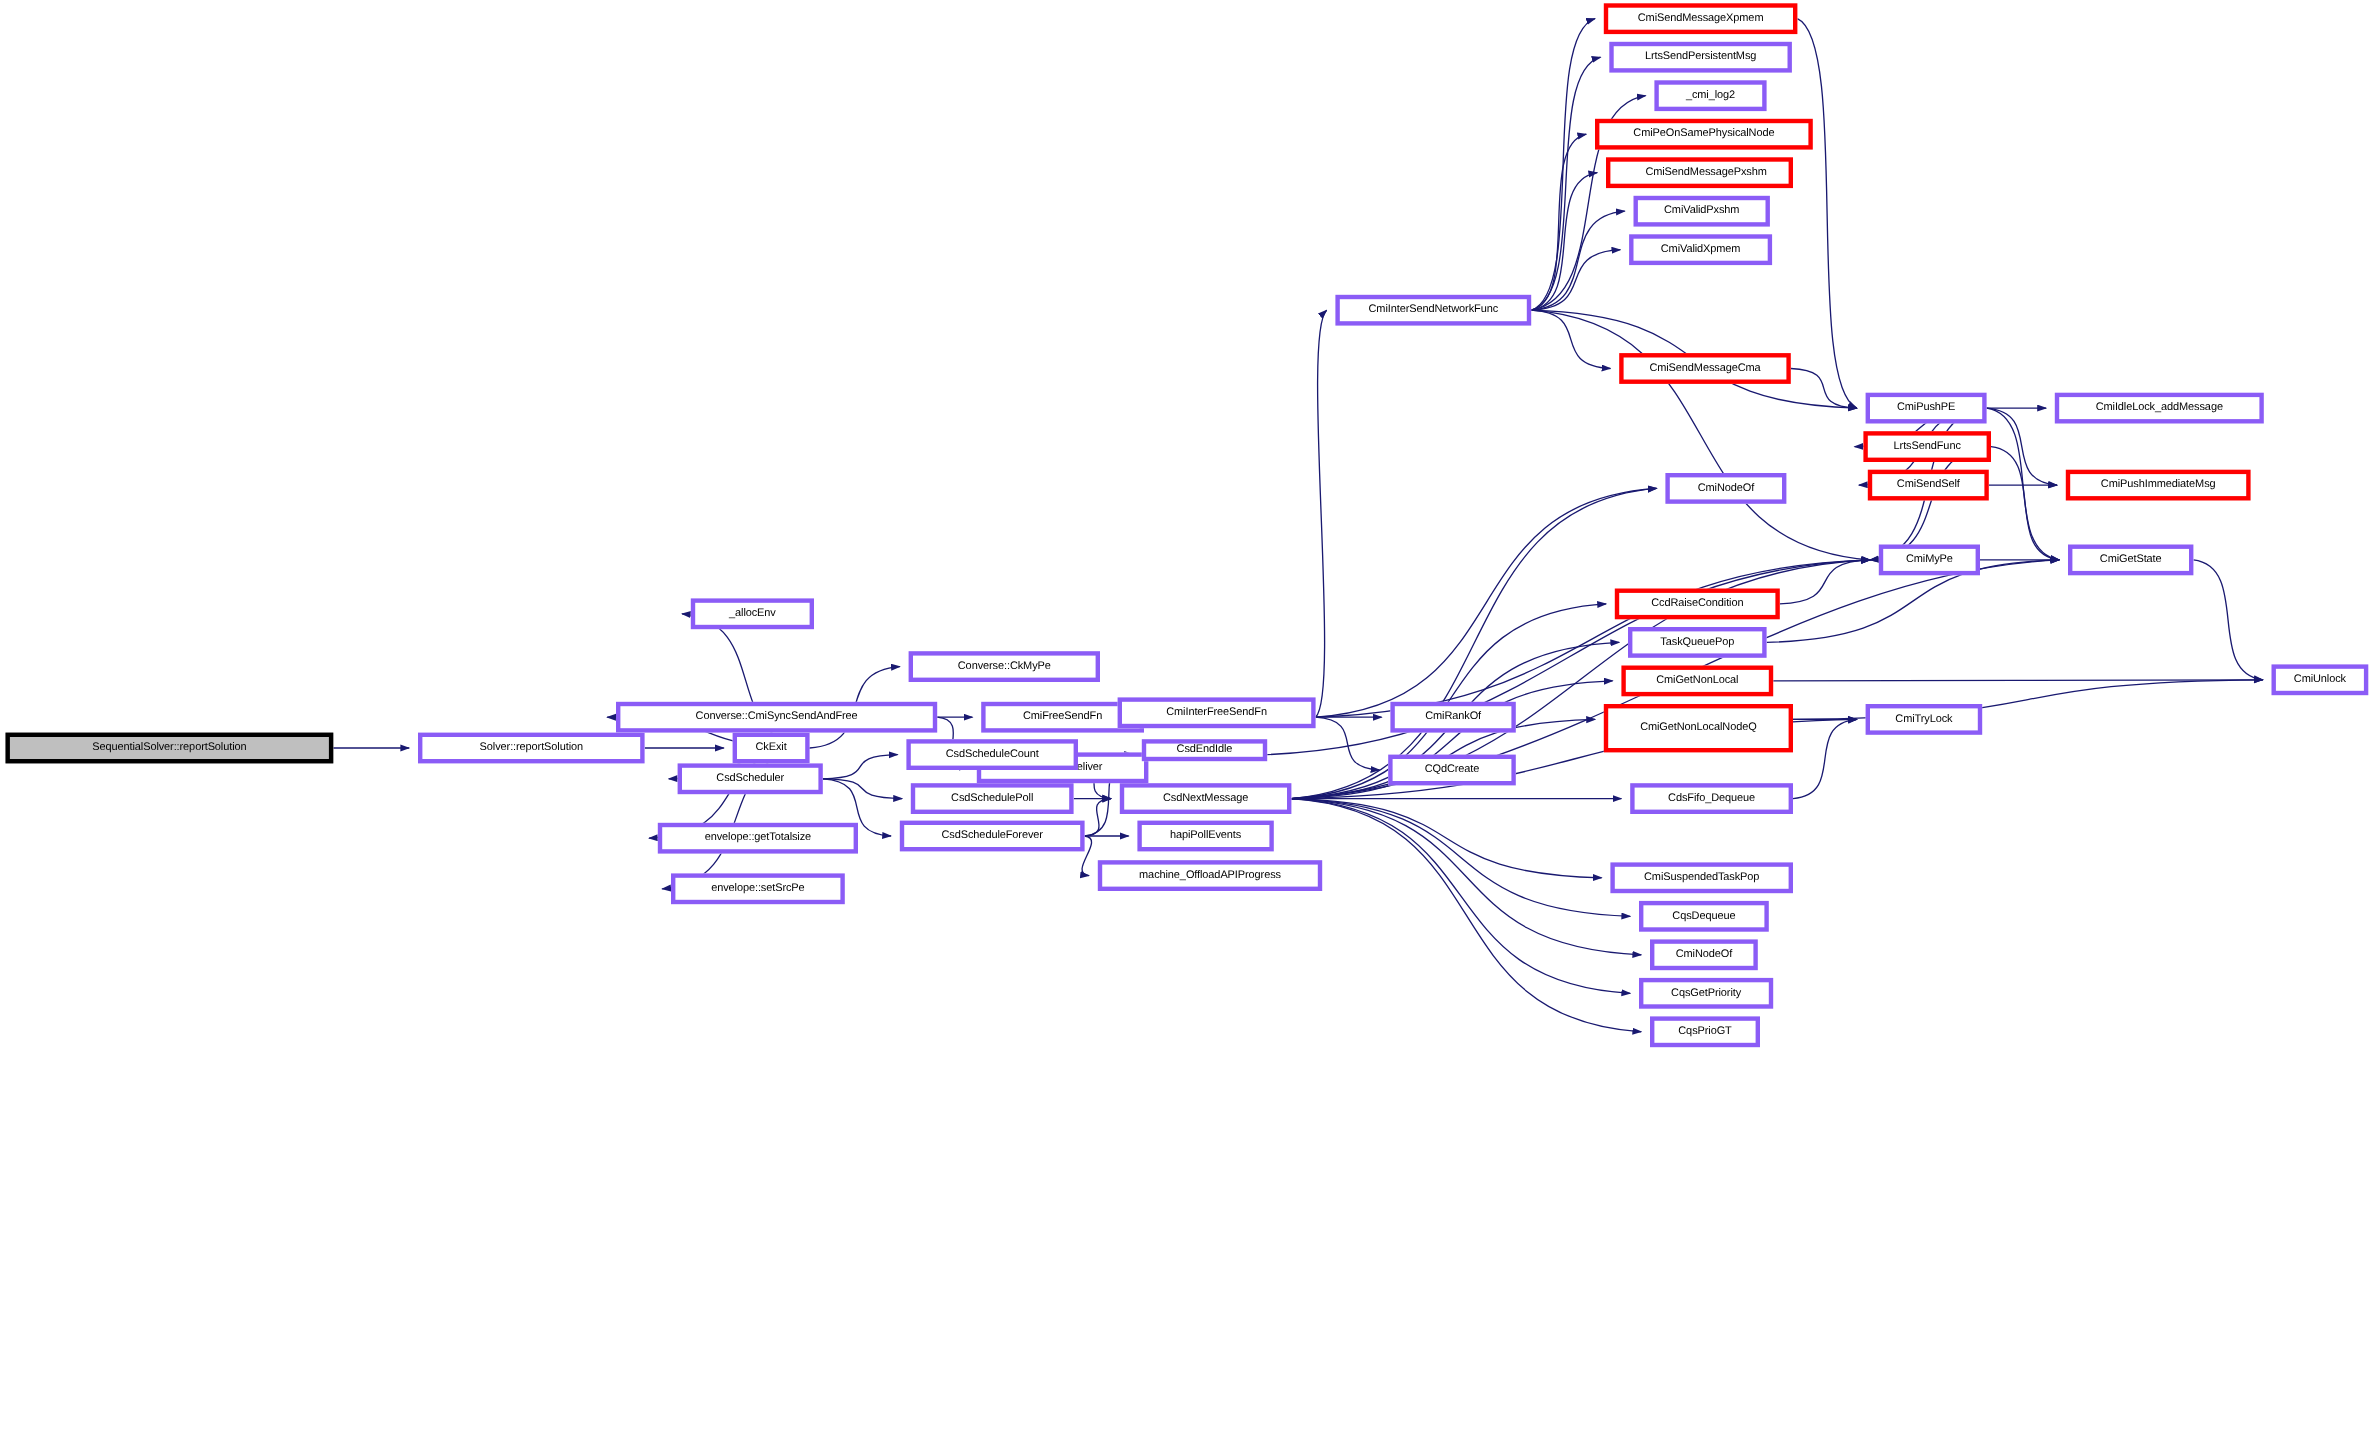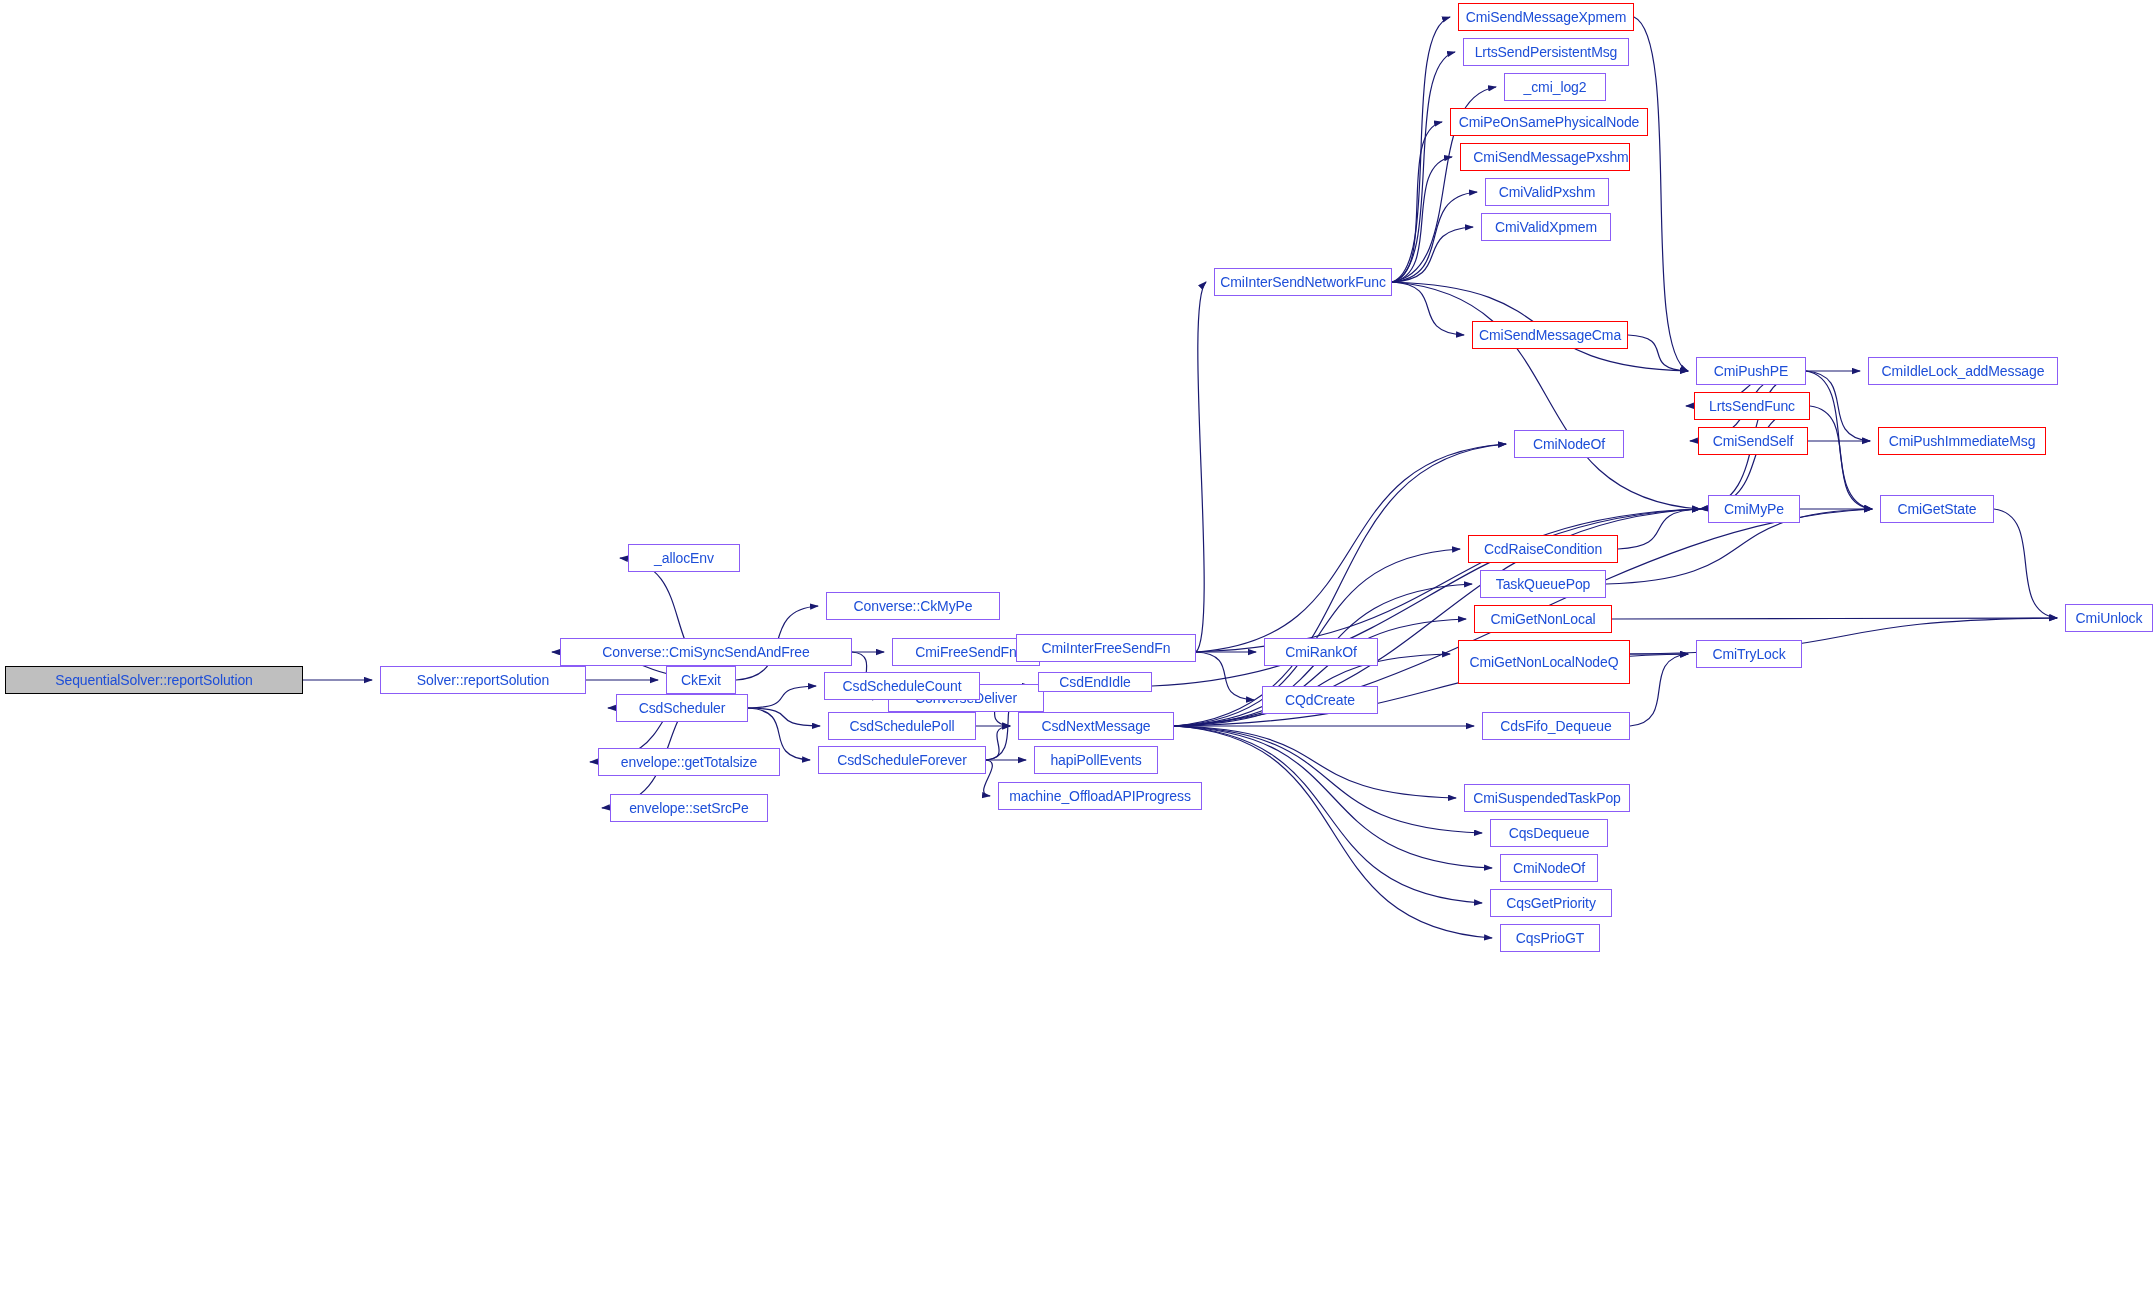--- a/index.html
+++ b/index.html
@@ -1,21 +1,21 @@
 <!DOCTYPE html>
 <html><head>
 <meta charset="utf-8">
 <style>
   html,body{margin:0;padding:0;background:#ffffff;}
   body{font-family:"Liberation Sans", sans-serif;}
   #canvas{position:relative;width:2155px;height:1304px;background:#ffffff;overflow:hidden;}
   #edges{position:absolute;left:0;top:0;width:2155px;height:1304px;}
-  .node{position:absolute;box-sizing:border-box;background:#ffffff;border:1px solid #8b5cf6;
+  .node{position:absolute;box-sizing:border-box;background:#ffffff;border:4px solid #8b5cf6;
         display:flex;align-items:center;justify-content:center;white-space:nowrap;
-        font-size:14px;color:#1d4ed8;line-height:1;letter-spacing:-0.1px;}
+        font-size:10px;color:#000000;line-height:1;letter-spacing:-0.1px;}
   .node.red{border-color:#ff0000;}
   .node.root{background:#bfbfbf;border-color:#000000;}
   .node span{display:block;padding:0 6px;}
 </style>
 </head>
 <body>
 
 <div id="canvas">
   <svg id="edges" viewBox="0 0 2155 1304" preserveAspectRatio="none">
     <defs>

